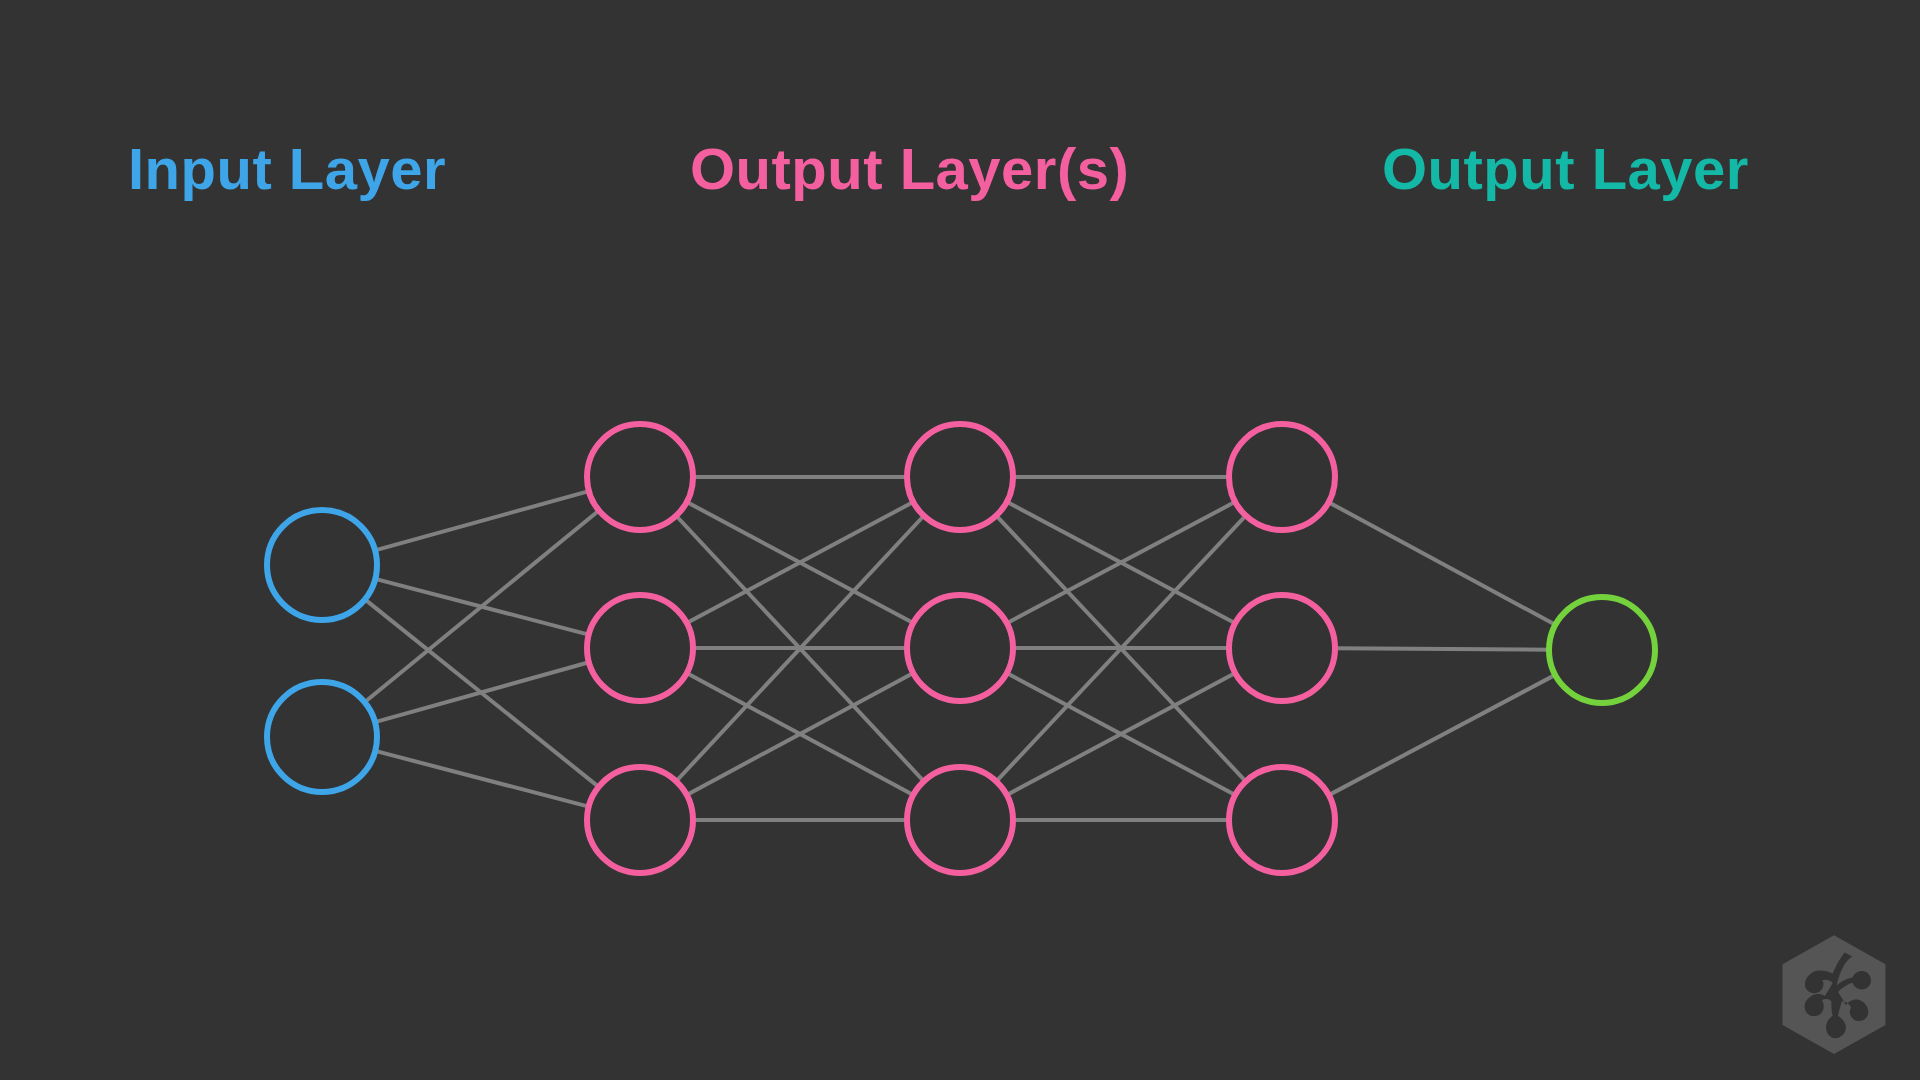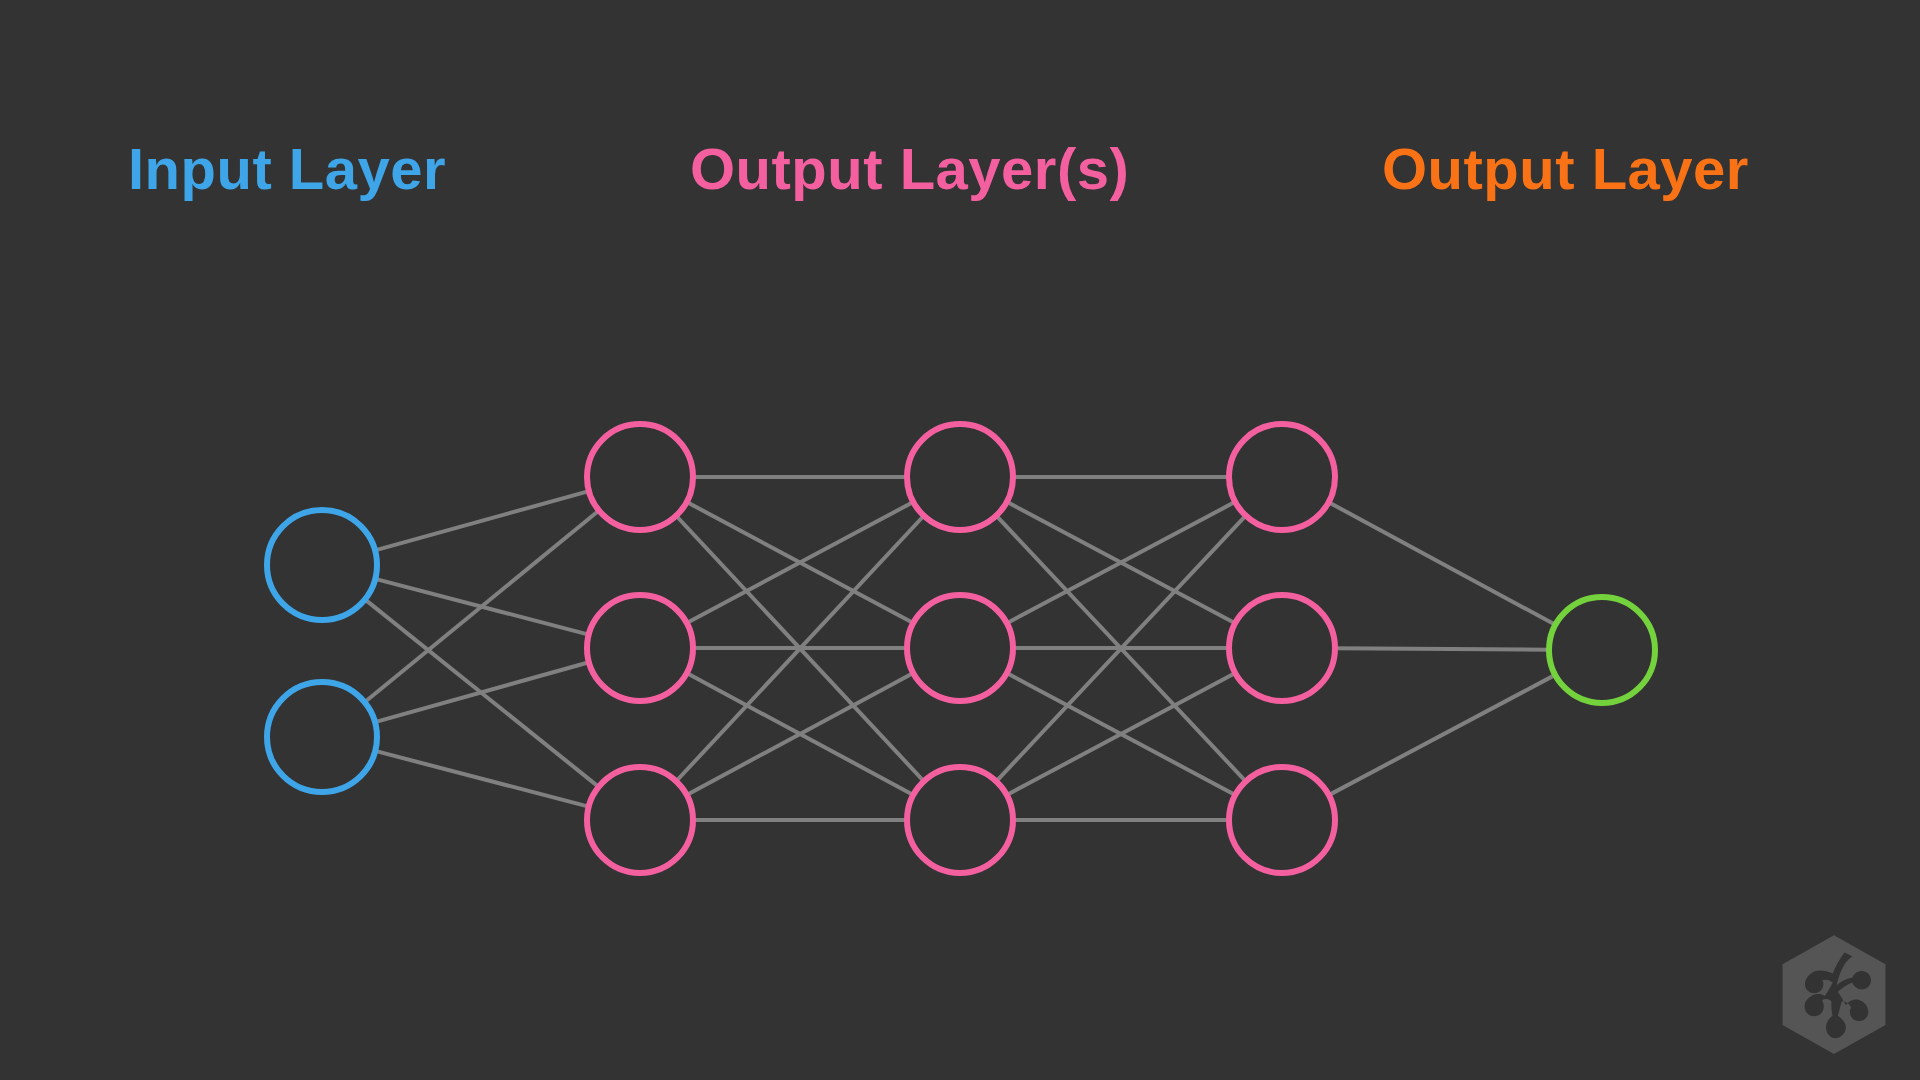--- a/index.html
+++ b/index.html
@@ -97,21 +97,21 @@
         <circle cx="1282" cy="648" r="53" fill="none" stroke="#f4609f" stroke-width="6"></circle>
         <circle cx="1282" cy="820" r="53" fill="none" stroke="#f4609f" stroke-width="6"></circle>
         <circle cx="1602" cy="650" r="53" fill="none" stroke="#74d23c" stroke-width="6"></circle>
       </g>
   </svg>
 
   <div class="layer-label" id="label-input" style="color: rgb(61, 165, 232);">Input Layer</div>
 
   <div class="layer-label" id="label-hidden" style="color: rgb(244, 96, 159);">Output Layer(s)</div>
 
-  <div class="layer-label" id="label-output" style="color: #f97316;">Output Layer</div>
+  <div class="layer-label" id="label-output" style="color: #14b8a6;">Output Layer</div>
 
   <svg id="watermark" viewBox="0 0 100 100" xmlns="http://www.w3.org/2000/svg">
     <g>
       <path id="wm-hex" d="M50 4 L89 26 L89 72 L50 94 L11 72 L11 26 Z" fill="#555555"></path>
     </g>
     <g>
       <path id="wm-glyph" fill="#333333" d="M58 17 C54 22 51 28 49 33 C45 31 40 30 36 31 C31 33 28 37 28 41 C28 45 31 48 35 48 C39 48 42 45 42 41 C42 40 42 39 41 38 C44 37 47 38 49 40 C47 44 45 47 43 50 C40 48 36 48 33 50 C29 52 27 56 28 60 C29 64 33 66 37 65 C41 64 43 60 42 56 C42 55 41 54 41 53 C43 52 46 52 48 54 C48 58 48 62 49 65 C46 67 44 70 44 74 C44 78 47 82 51 82 C55 82 59 78 59 74 C59 70 56 67 53 65 C54 61 55 57 56 54 C59 54 62 56 63 59 C62 60 62 61 62 62 C62 66 65 69 69 69 C73 69 76 66 76 62 C76 58 73 54 69 53 C65 52 61 54 59 57 C57 53 55 50 53 47 C56 44 60 41 64 40 C65 43 68 45 71 45 C75 45 78 42 78 38 C78 34 75 31 71 31 C68 31 65 33 64 36 C59 37 55 39 52 42 C53 37 55 31 58 26 C60 23 62 21 64 20 Z"></path>
     </g>
   </svg>
 

